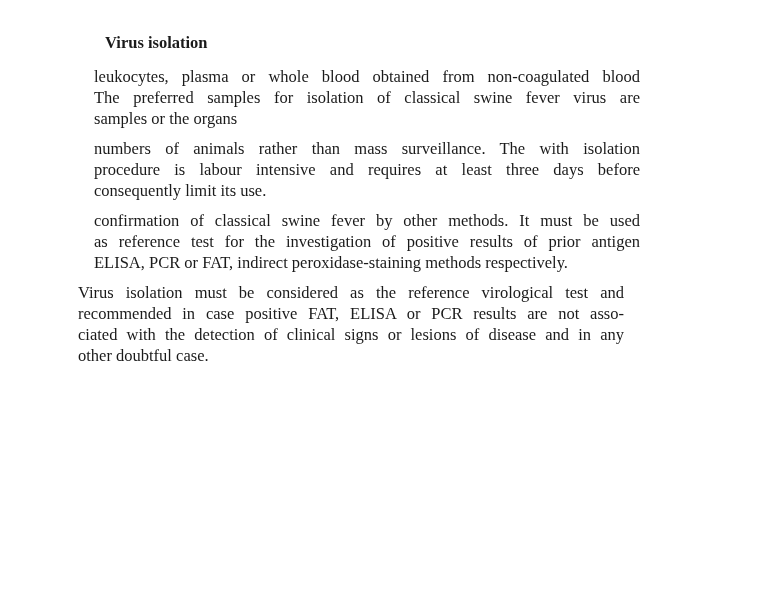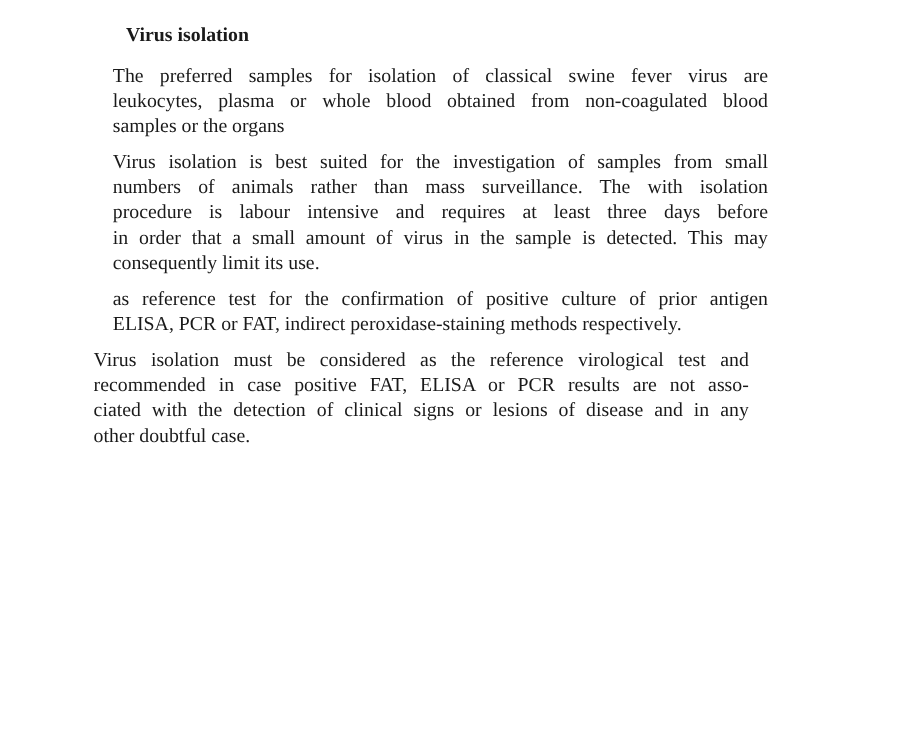--- a/index.html
+++ b/index.html
@@ -11,21 +11,21 @@
     height: 614px;
     background: #ffffff;
     overflow: hidden;
     position: relative;
     font-family: "Liberation Serif", "DejaVu Serif", serif;
     color: #1a1a1a;
   }
   .page-column {
     position: absolute;
     left: 78px;
-    top: 18px;
+    top: 32px;
     width: 562px;
     font-size: 16.5px;
     line-height: 21px;
   }
   .heading {
     font-size: 16.5px;
     font-weight: bold;
     margin: 0 0 13px 27px;
     line-height: 21px;
   }
@@ -50,33 +50,32 @@
     text-align-last: left;
   }
 </style>
 </head>
 <body>
 
 <div class="page-column">
   <h1 class="heading">Virus isolation</h1>
   <div>
       <div class="para indent">
+        <div class="line">leukocytes, plasma or whole blood obtained from non-coagulated blood</div>
         <div class="line">The preferred samples for isolation of classical swine fever virus are</div>
-        <div class="line">leukocytes, plasma or whole blood obtained from non-coagulated blood</div>
         <div class="line last">samples or the organs</div>
       </div>
       <div class="para indent">
-        <div class="line">Virus isolation is best suited for the investigation of samples from small</div>
         <div class="line">numbers of animals rather than mass surveillance. The with isolation</div>
         <div class="line">procedure is labour intensive and requires at least three days before</div>
-        <div class="line">in order that a small amount of virus in the sample is detected. This may</div>
         <div class="line last">consequently limit its use.</div>
       </div>
       <div class="para indent">
-        <div class="line">as reference test for the confirmation of positive culture of prior antigen</div>
+        <div class="line">confirmation of classical swine fever by other methods. It must be used</div>
+        <div class="line">as reference test for the investigation of positive results of prior antigen</div>
         <div class="line last">ELISA, PCR or FAT, indirect peroxidase-staining methods respectively.</div>
       </div>
       <div class="para flush">
         <div class="line">Virus isolation must be considered as the reference virological test and</div>
         <div class="line">recommended in case positive FAT, ELISA or PCR results are not asso-</div>
         <div class="line">ciated with the detection of clinical signs or lesions of disease and in any</div>
         <div class="line last">other doubtful case.</div>
       </div>
     </div>
 </div>

